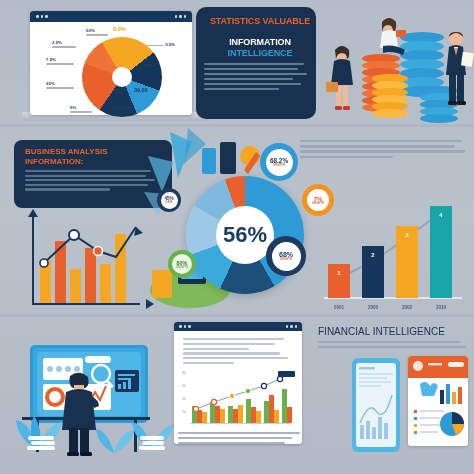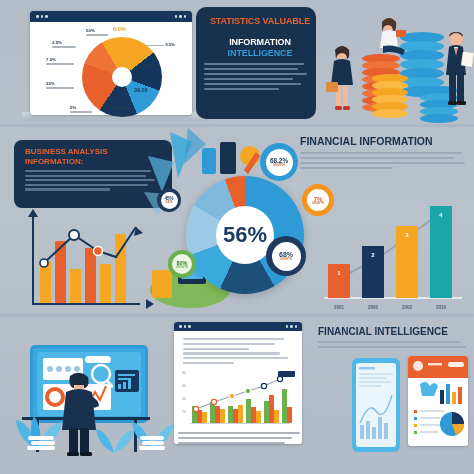--- a/index.html
+++ b/index.html
@@ -108,21 +108,21 @@
   .screenpanel .inner{position:absolute;inset:4px;background:#4fb6e8;border-radius:3px;}
 
   .browser2{position:absolute;left:174px;top:322px;width:128px;height:122px;
     background:#fff;border-radius:3px;box-shadow:0 1px 3px rgba(0,0,0,.22);}
   .browser2 .bar{height:9px;background:#17365d;border-radius:3px 3px 0 0;position:relative;}
   .browser2 .ln{height:2.2px;margin-bottom:2.6px;background:#a9b6c4;}
 
   .cap2{position:absolute;left:178px;top:432px;width:124px;}
   .cap2 .ln{height:2.4px;margin-bottom:2.6px;background:#8d9aa8;}
 
-  .botright h2{margin:0;font-size:10px;line-height:11px;color:#17314f;font-weight:bold;}
+  .botright h2{margin:0;font-size:10px;line-height:11px;color:#17314f;font-weight:normal;}
   .botright .body .ln{height:2.2px;margin-bottom:2.6px;background:#96a2b0;}
 
   .phone{position:absolute;left:352px;top:358px;width:48px;height:94px;
     background:#4fb6e8;border-radius:6px;}
   .phone .scr{position:absolute;inset:5px 4px;background:#eaf4fb;border-radius:3px;}
   .report{position:absolute;left:408px;top:356px;width:60px;height:90px;
     background:#fff;border-radius:3px;box-shadow:0 1px 3px rgba(0,0,0,.18);}
   .report .hd{height:22px;background:#e8602c;border-radius:3px 3px 0 0;}
   .papers{position:absolute;background:#fff;border-radius:2px;}
 </style>
@@ -356,21 +356,20 @@
       </div>
     </div>
     <div class="gear" style="left:157px;top:188px;width:24px;height:24px;background:#1e3a5f;">
       <div class="inner" style="width:17px;height:17px;">
         <span class="pct" style="font-size:4.6px;">45%</span>
         <span class="cap">DATA</span>
       </div>
     </div>
 
     <div class="rightcard">
-      <h2>FINANCIAL INFORMATION</h2>
       <div class="body">
         <div class="ln" style="width:94%"></div>
         <div class="ln" style="width:90%"></div>
         <div class="ln" style="width:96%"></div>
         <div class="ln" style="width:54%"></div>
       </div>
     </div>
 
     <div class="barchart-r">
       <div style="position:absolute;left:6px;bottom:13px;width:138px;height:2px;background:#e4e8ed;"></div>

